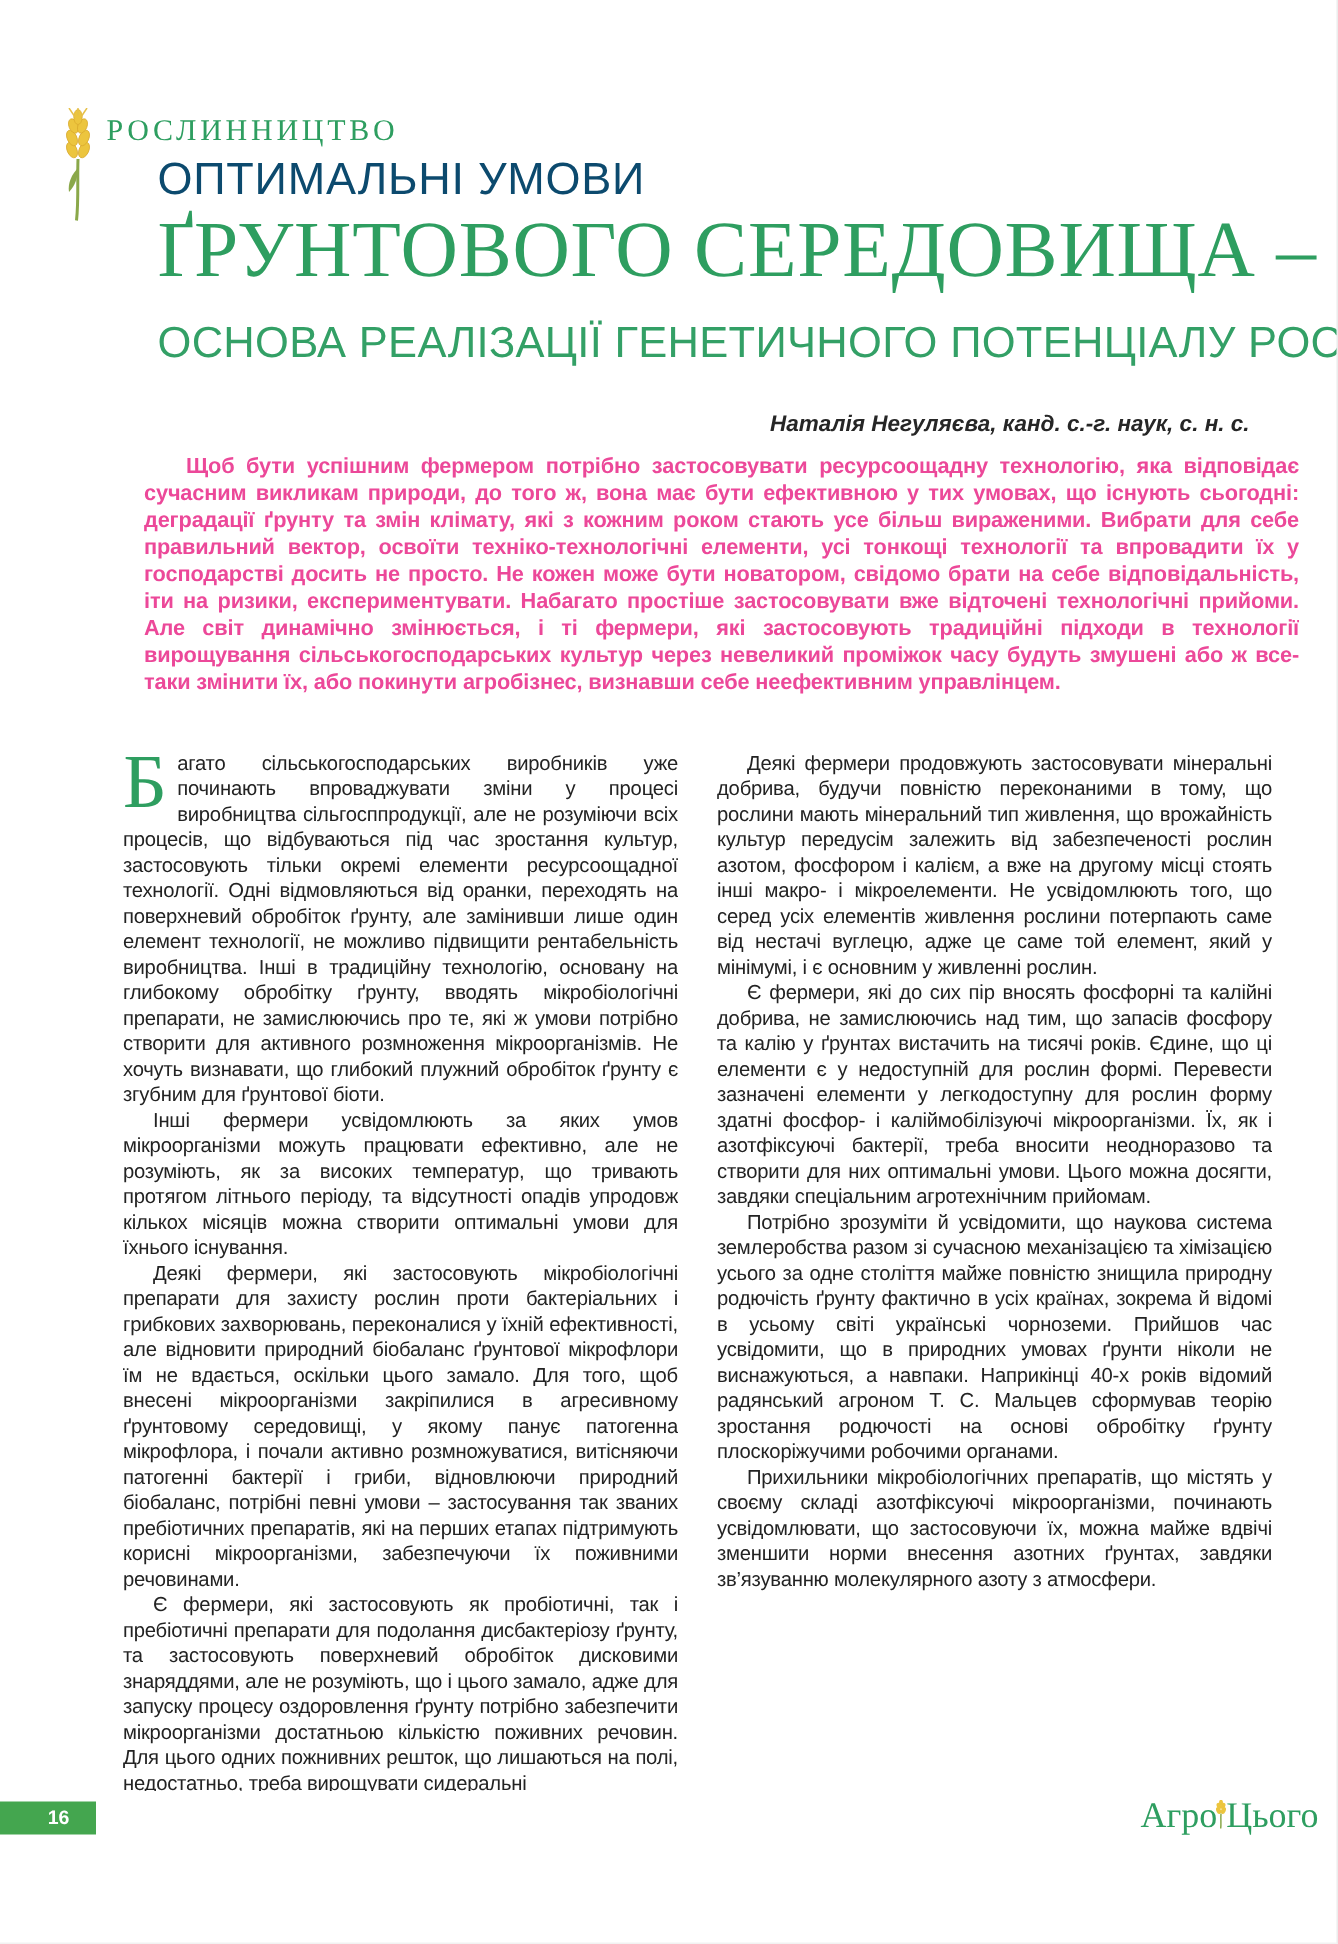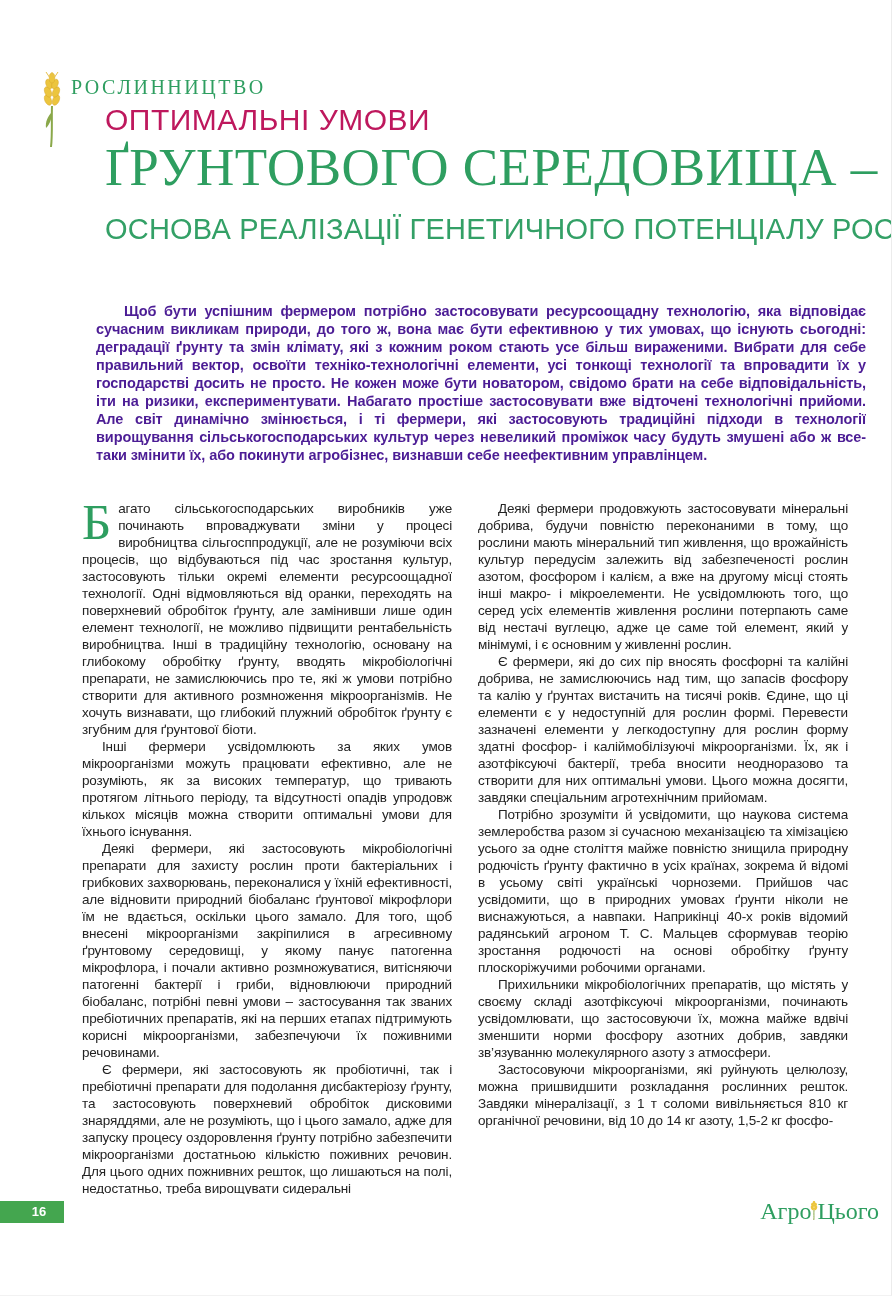--- a/index.html
+++ b/index.html
@@ -32,21 +32,21 @@
     color: #2e9e60;
     font-weight: 400;
   }
 
   
   .title-block { position: absolute; left: 105px; top: 103px; width: 760px; }
   .title-line1 {
     font-size: 30px;
     font-weight: 400;
     letter-spacing: 0.5px;
-    color: #be185d;
+    color: #0c4a6e;
   }
   .title-line2 {
     font-family: "Liberation Serif", serif;
     font-size: 53px;
     font-weight: 400;
     letter-spacing: 0.5px;
     color: #2e9e60;
     white-space: nowrap;
   }
   .title-line3 {
@@ -74,21 +74,21 @@
     left: 96px; top: 303px;
     width: 770px;
     max-height: 197px;
     overflow: hidden;
     font-weight: 700;
     font-size: 14.5px;
     line-height: 1.24;
     letter-spacing: -0.1px;
     text-align: justify;
     text-indent: 28px;
-    color: #4c1d95;
+    color: #ec4899;
   }
 
   
   .columns {
     position: absolute;
     left: 82px; top: 500px;
     width: 766px; height: 694px;
     display: flex;
     gap: 26px;
     overflow: hidden;
@@ -179,20 +179,21 @@
     </svg>
     <div class="section-label">РОСЛИННИЦТВО</div>
   </div>
 
   <div class="title-block">
     <div class="title-line1">ОПТИМАЛЬНІ УМОВИ</div>
     <div class="title-line2">ҐРУНТОВОГО СЕРЕДОВИЩА –</div>
     <div class="title-line3">ОСНОВА РЕАЛІЗАЦІЇ ГЕНЕТИЧНОГО ПОТЕНЦІАЛУ РОСЛИН</div>
   </div>
 
+  <div class="author">Наталія Негуляєва, канд. с.-г. наук, с. н. с.</div>
 
   <div class="lead">Щоб бути успішним фермером потрібно застосовувати ресурсоощадну технологію, яка відповідає сучасним викликам природи, до того ж, вона має бути ефективною у тих умовах, що існують сьогодні: деградації ґрунту та змін клімату, які з кожним роком стають усе більш вираженими. Вибрати для себе правильний вектор, освоїти техніко-технологічні елементи, усі тонкощі технології та впровадити їх у господарстві досить не просто. Не кожен може бути новатором, свідомо брати на себе відповідальність, іти на ризики, експериментувати. Набагато простіше застосовувати вже відточені технологічні прийоми. Але світ динамічно змінюється, і ті фермери, які застосовують традиційні підходи в технології вирощування сільськогосподарських культур через невеликий проміжок часу будуть змушені або ж все-таки змінити їх, або покинути агробізнес, визнавши себе неефективним управлінцем.</div>
 
   <div class="columns">
     <div class="col">
 
         <p class="noindent"><span class="dropcap">Б</span><span>агато сільськогосподарських виробників уже починають впроваджувати зміни у процесі виробництва сільгосппродукції, але не розуміючи всіх процесів, що відбуваються під час зростання культур, застосовують тільки окремі елементи ресурсоощадної технології. Одні відмовляються від оранки, переходять на поверхневий обробіток ґрунту, але замінивши лише один елемент технології, не можливо підвищити рентабельність виробництва. Інші в традиційну технологію, основану на глибокому обробітку ґрунту, вводять мікробіологічні препарати, не замислюючись про те, які ж умови потрібно створити для активного розмноження мікроорганізмів. Не хочуть визнавати, що глибокий плужний обробіток ґрунту є згубним для ґрунтової біоти.</span></p>
 
         <p><span>Інші фермери усвідомлюють за яких умов мікроорганізми можуть працювати ефективно, але не розуміють, як за високих температур, що тривають протягом літнього періоду, та відсутності опадів упродовж кількох місяців можна створити оптимальні умови для їхнього існування.</span></p>
 
@@ -202,23 +203,22 @@
       </div>
     <div class="col">
 
 
         <p><span>Деякі фермери продовжують застосовувати мінеральні добрива, будучи повністю переконаними в тому, що рослини мають мінеральний тип живлення, що врожайність культур передусім залежить від забезпеченості рослин азотом, фосфором і калієм, а вже на другому місці стоять інші макро- і мікроелементи. Не усвідомлюють того, що серед усіх елементів живлення рослини потерпають саме від нестачі вуглецю, адже це саме той елемент, який у мінімумі, і є основним у живленні рослин.</span></p>
 
         <p><span>Є фермери, які до сих пір вносять фосфорні та калійні добрива, не замислюючись над тим, що запасів фосфору та калію у ґрунтах вистачить на тисячі років. Єдине, що ці елементи є у недоступній для рослин формі. Перевести зазначені елементи у легкодоступну для рослин форму здатні фосфор- і каліймобілізуючі мікроорганізми. Їх, як і азотфіксуючі бактерії, треба вносити неодноразово та створити для них оптимальні умови. Цього можна досягти, завдяки спеціальним агротехнічним прийомам.</span></p>
 
         <p><span>Потрібно зрозуміти й усвідомити, що наукова система землеробства разом зі сучасною механізацією та хімізацією усього за одне століття майже повністю знищила природну родючість ґрунту фактично в усіх країнах, зокрема й відомі в усьому світі українські чорноземи. Прийшов час усвідомити, що в природних умовах ґрунти ніколи не виснажуються, а навпаки. Наприкінці 40-х років відомий радянський агроном Т. С. Мальцев сформував теорію зростання родючості на основі обробітку ґрунту плоскоріжучими робочими органами.</span></p>
 
-        <p><span>Прихильники мікробіологічних препаратів, що містять у своєму складі азотфіксуючі мікроорганізми, починають усвідомлювати, що застосовуючи їх, можна майже вдвічі зменшити норми фосфору азотних добрив, завдяки зв’язуванню молекулярного азоту з атмосфери.</span></p>
-
-        <p><span>Застосовуючи мікроорганізми, які руйнують целюлозу, можна пришвидшити розкладання рослинних решток. Завдяки мінералізації, з 1 т соломи вивільняється 810 кг органічної речовини, від 10 до 14 кг азоту, 1,5-2 кг фосфо-</span></p>
+        <p><span>Прихильники мікробіологічних препаратів, що містять у своєму складі азотфіксуючі мікроорганізми, починають усвідомлювати, що застосовуючи їх, можна майже вдвічі зменшити норми внесення азотних ґрунтах, завдяки зв’язуванню молекулярного азоту з атмосфери.</span></p>
+
       </div>
   </div>
 
   <div class="page-badge">16</div>
 
   <div class="footer-right">
     <div class="brand">
       <span>Агро</span>
       <svg class="brand-wheat" width="10" height="20" viewBox="0 0 10 20">
         <path d="M5 9 C 4.7 13, 5.2 16, 4.8 19" stroke="#8aa84a" stroke-width="1" fill="none"></path>

